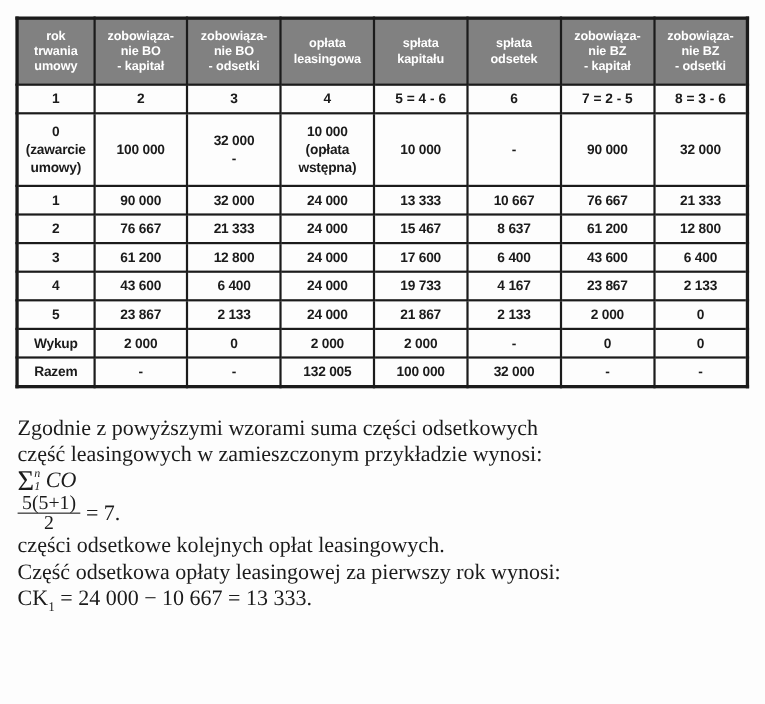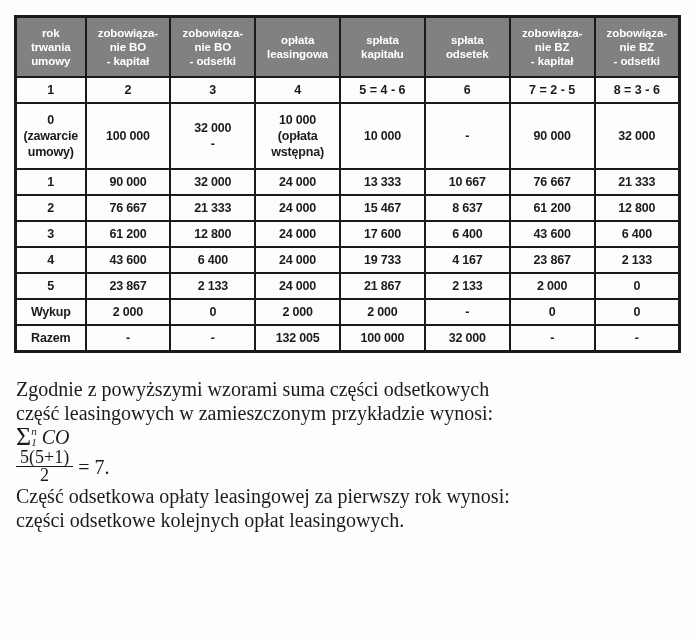--- a/index.html
+++ b/index.html
@@ -247,20 +247,24 @@
     </div>
 
     <div class="tline formula">
       <span class="frac">
           <span class="num">5(5+1)</span>
           <span class="den">2</span>
         </span>
       <span>= 7.</span>
     </div>
 
+    <div class="tline">części odsetkowe kolejnych opłat leasingowych.</div>
     <div class="tline">Część odsetkowa opłaty leasingowej za pierwszy rok wynosi:</div>
-    <div class="tline">części odsetkowe kolejnych opłat leasingowych.</div>
-
-
-
+
+
+
+    <div class="tline formula">
+      <span><span>CK</span><sub class="msub">1</sub></span>
+      <span>= 24 000 − 10 667 = 13 333.</span>
+    </div>
   </div>
 
 </div>
 
 </body></html>

